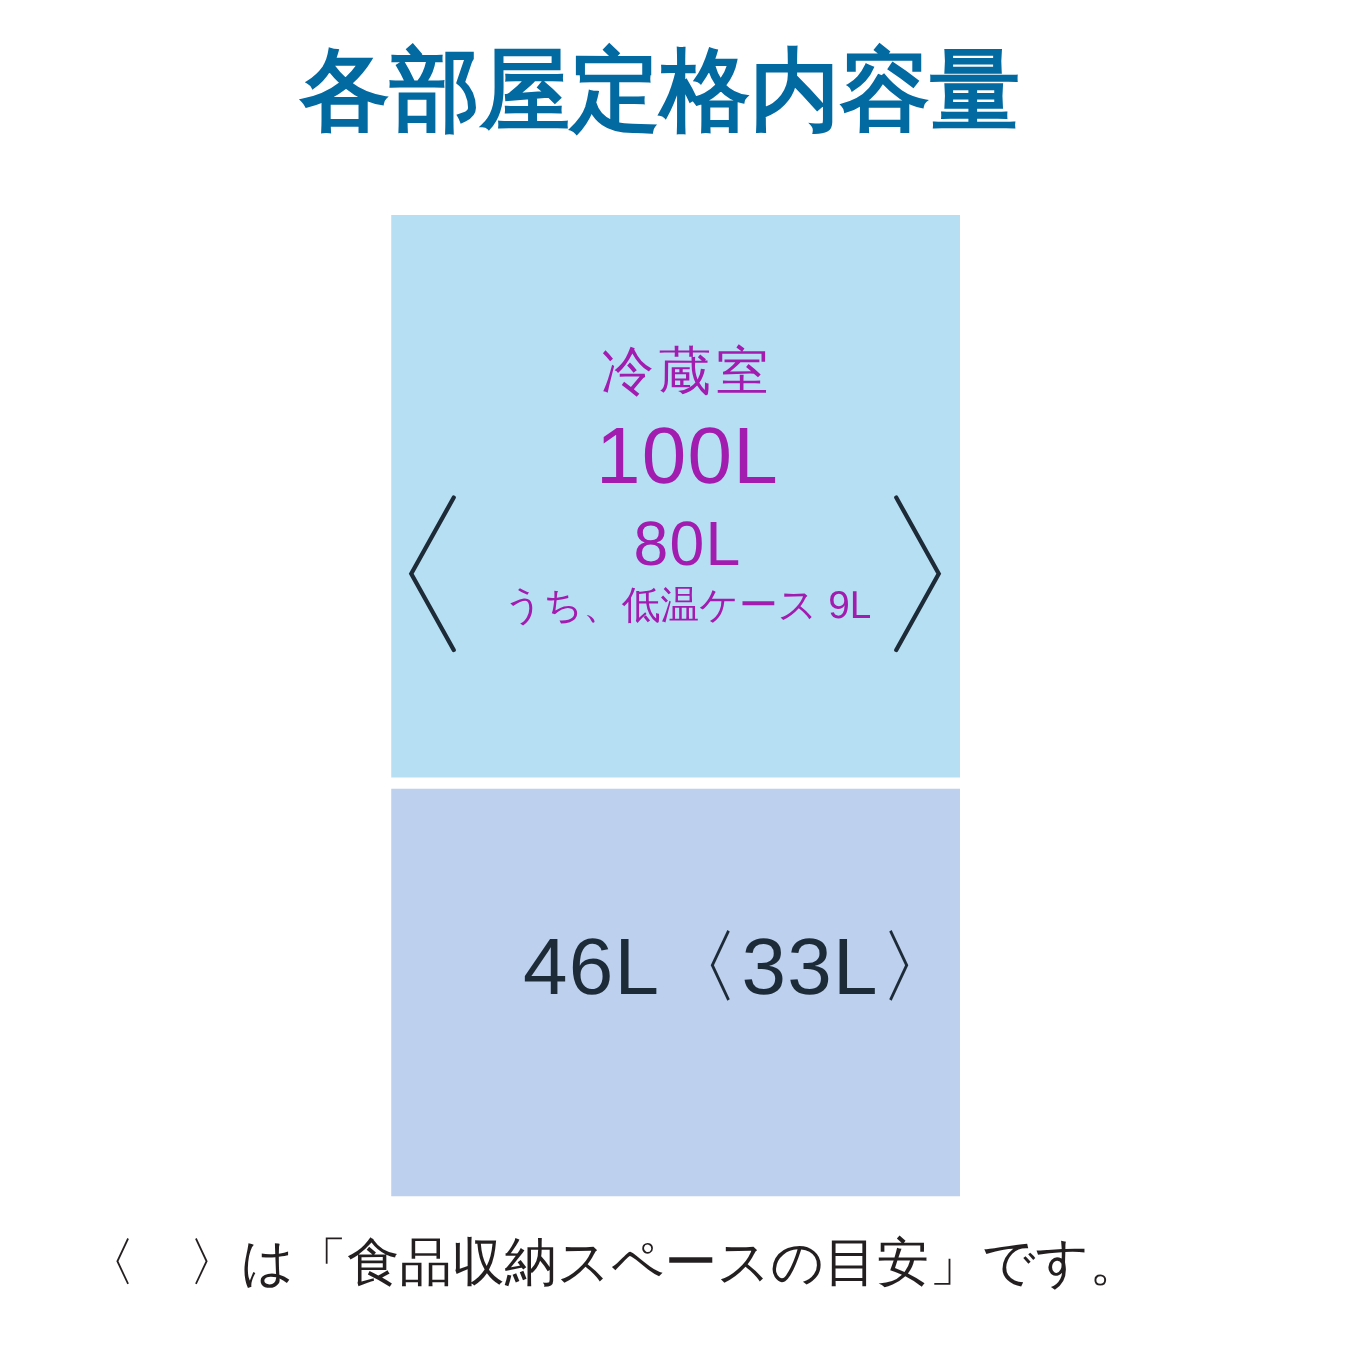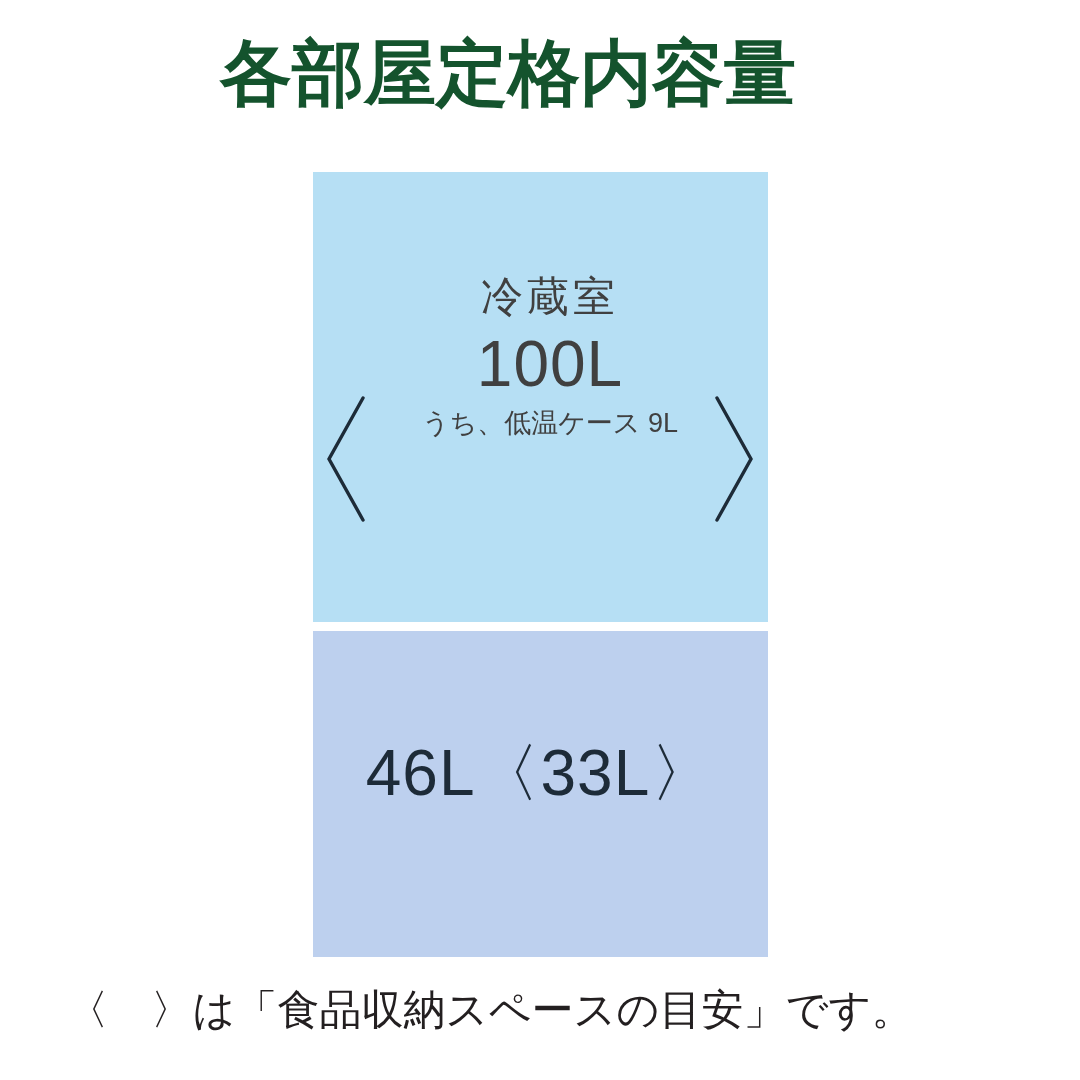--- a/index.html
+++ b/index.html
@@ -15,30 +15,30 @@
     position: relative;
     width: 1080px;
     height: 1080px;
     background: #ffffff;
     overflow: hidden;
   }
 
   
   .title {
     position: absolute;
-    left: 220px;
+    left: 240px;
     top: 28px;
     width: 640px;
     height: 90px;
     display: flex;
     align-items: center;
     font-size: 72px;
     font-weight: 700;
     letter-spacing: 0px;
-    color: #14532d;
+    color: #0369a1;
     white-space: nowrap;
     line-height: 1;
     -webkit-font-smoothing: antialiased;
   }
 
   
   .diagram {
     position: absolute;
     left: 313px;
     top: 172px;
@@ -65,21 +65,21 @@
     background: #bdd0ee;
   }
 
   
   .fridge-text {
     position: absolute;
     left: 0;
     top: 104px;
     width: 474px;
     text-align: center;
-    color: #404040;
+    color: #a21caf;
     line-height: 1;
   }
   .room-name {
     font-size: 42px;
     letter-spacing: 4px;
     margin-bottom: 14px;
     white-space: nowrap;
   }
   .vol-main {
     font-size: 64px;
@@ -87,21 +87,21 @@
     margin-bottom: 14px;
     white-space: nowrap;
   }
   .vol-sub {
     font-size: 50px;
     letter-spacing: 1px;
     margin-bottom: 8px;
     white-space: nowrap;
   }
   .vol-note {
-    font-size: 27px;
+    font-size: 31px;
     letter-spacing: 0px;
     white-space: nowrap;
   }
 
   
   .bracket {
     position: absolute;
     top: 222px;
     width: 46px;
     height: 130px;
@@ -122,21 +122,21 @@
   .freezer-text {
     position: absolute;
     left: 0;
     top: 110px;
     width: 455px;
     text-align: center;
     color: #1d2b38;
     line-height: 1;
   }
   .freezer-text .room-name { margin-bottom: 18px; }
-  .freezer-text .vol-main  { margin-bottom: 0; }
+  .freezer-text .vol-main  { margin-bottom: 0; text-align: right; }
 
   
   .footnote {
     position: absolute;
     left: 0;
     top: 985px;
     width: 980px;
     text-align: center;
     font-size: 42px;
     color: #231f20;
@@ -164,20 +164,21 @@
 
       <div class="bracket bracket-right">
         <svg viewBox="0 0 46 130" preserveAspectRatio="none" aria-hidden="true">
           <polyline points="6,4 40,65 6,126"></polyline>
         </svg>
       </div>
 
       <div class="fridge-text">
         <div class="room-name">冷蔵室</div>
         <div class="vol-main">100L</div>
+        <div class="vol-sub">80L</div>
         <div class="vol-note">うち、低温ケース 9L</div>
       </div>
     </div>
 
     <div class="panel panel-freezer">
       <div class="freezer-text">
         <div class="vol-main">46L〈33L〉</div>
       </div>
     </div>
 

